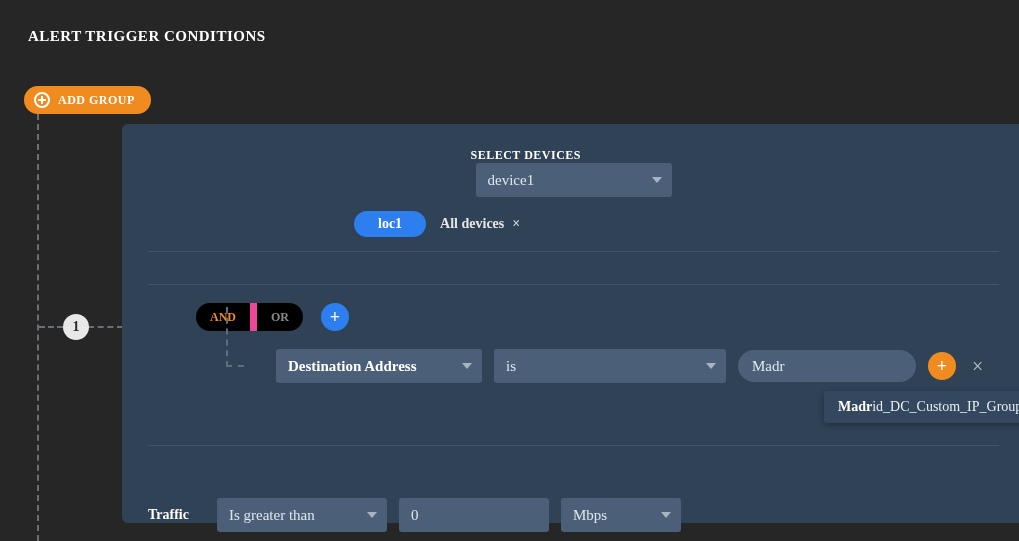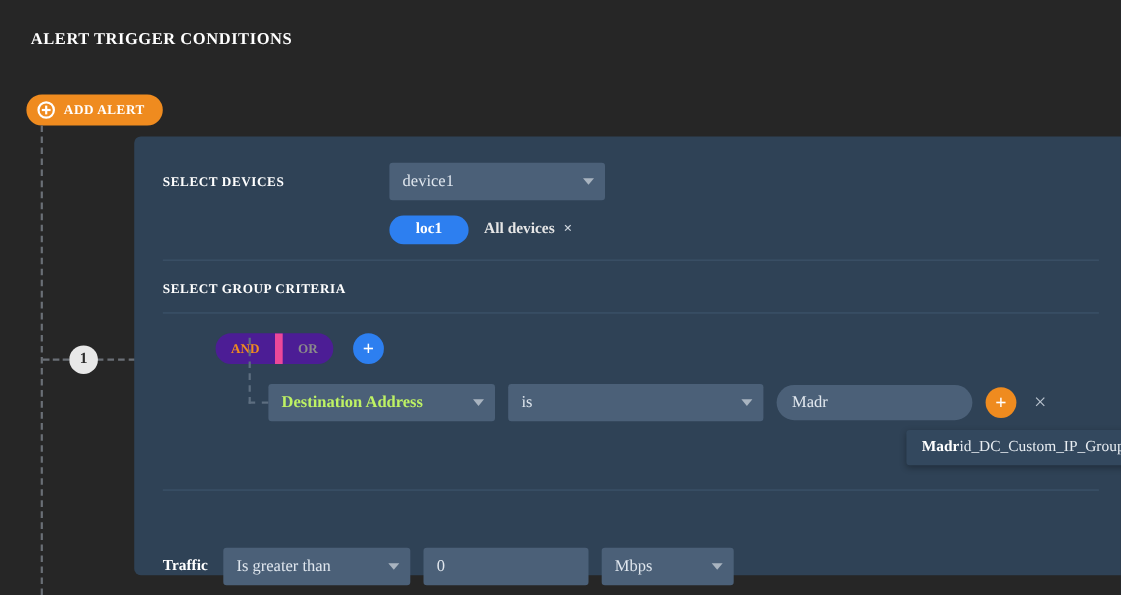--- a/index.html
+++ b/index.html
@@ -91,21 +91,21 @@
     bottom: 18px;
     background: #2f4256;
     border-radius: 6px 0 0 6px;
     padding: 24px 20px 20px 26px;
   }
 
   .row {
     display: flex;
     align-items: center;
   }
-  .row-devices { margin-bottom: 14px; }
+  .row-devices { margin-bottom: 14px; flex-direction: column; }
   .row-chips { margin-bottom: 14px; padding-left: 206px; }
   .row-criteria { margin-bottom: 0; }
 
   .section-sep {
     border: none;
     border-top: 1px solid #3e556c;
     margin: 14px 0 18px 0;
   }
 
   .field-label {
@@ -122,21 +122,21 @@
     border-radius: 3px;
     height: 34px;
     display: flex;
     align-items: center;
     padding: 0 30px 0 12px;
     color: #dfe6ee;
     font-size: 15px;
     cursor: pointer;
     min-width: 120px;
   }
-  .select.orange-text { color: #bef264; font-weight: 600; }
+  .select.orange-text { color: #ffffff; font-weight: 600; margin-left: 32px; }
   .select .caret {
     position: absolute;
     right: 10px;
     top: 50%;
     width: 0; height: 0;
     border-left: 5px solid transparent;
     border-right: 5px solid transparent;
     border-top: 6px solid #a9b4c0;
     transform: translateY(-50%);
   }
@@ -168,21 +168,21 @@
   }
 
   .logic-row {
     display: flex;
     align-items: center;
     margin: 18px 0 18px 48px;
     position: relative;
   }
   .toggle {
     display: inline-flex;
-    background: #4c1d95;
+    background: #000000;
     border-radius: 16px;
     height: 28px;
     overflow: hidden;
   }
   .toggle span {
     display: inline-flex;
     align-items: center;
     padding: 0 14px;
     font-size: 12px;
     font-weight: 700;
@@ -271,31 +271,31 @@
   .traffic-row {
     display: flex;
     align-items: center;
     margin-top: 52px;
     gap: 12px;
   }
   .traffic-label {
     font-size: 14px;
     font-weight: 700;
     color: #fff;
-    margin-right: 2px;
+    margin-right: 16px;
   }
 </style>
 </head>
 <body>
 
 <div class="page-title">ALERT TRIGGER CONDITIONS</div>
 
 <button class="add-rule-btn">
   <span class="plus-circle"></span>
-  <span>ADD ALERT</span>
+  <span>ADD GROUP</span>
 </button>
 
 <div class="vline"></div>
 <div class="hconnector"></div>
 <div class="hconnector2"></div>
 <div class="node-badge">1</div>
 
 <div class="panel">
 
   <div class="row row-devices">
@@ -310,21 +310,20 @@
     <span class="chip">loc1</span>
     <span class="chip-plain">
       <span>All devices</span>
       <span class="x">×</span>
     </span>
   </div>
 
   <hr class="section-sep">
 
   <div class="row row-criteria">
-    <div class="field-label">SELECT GROUP CRITERIA</div>
   </div>
 
   <hr class="section-sep">
 
   <div class="logic-row">
     <div class="toggle">
       <span class="and">AND</span>
       <span class="or">OR</span>
     </div>
     <button class="circle-btn circle-blue">

